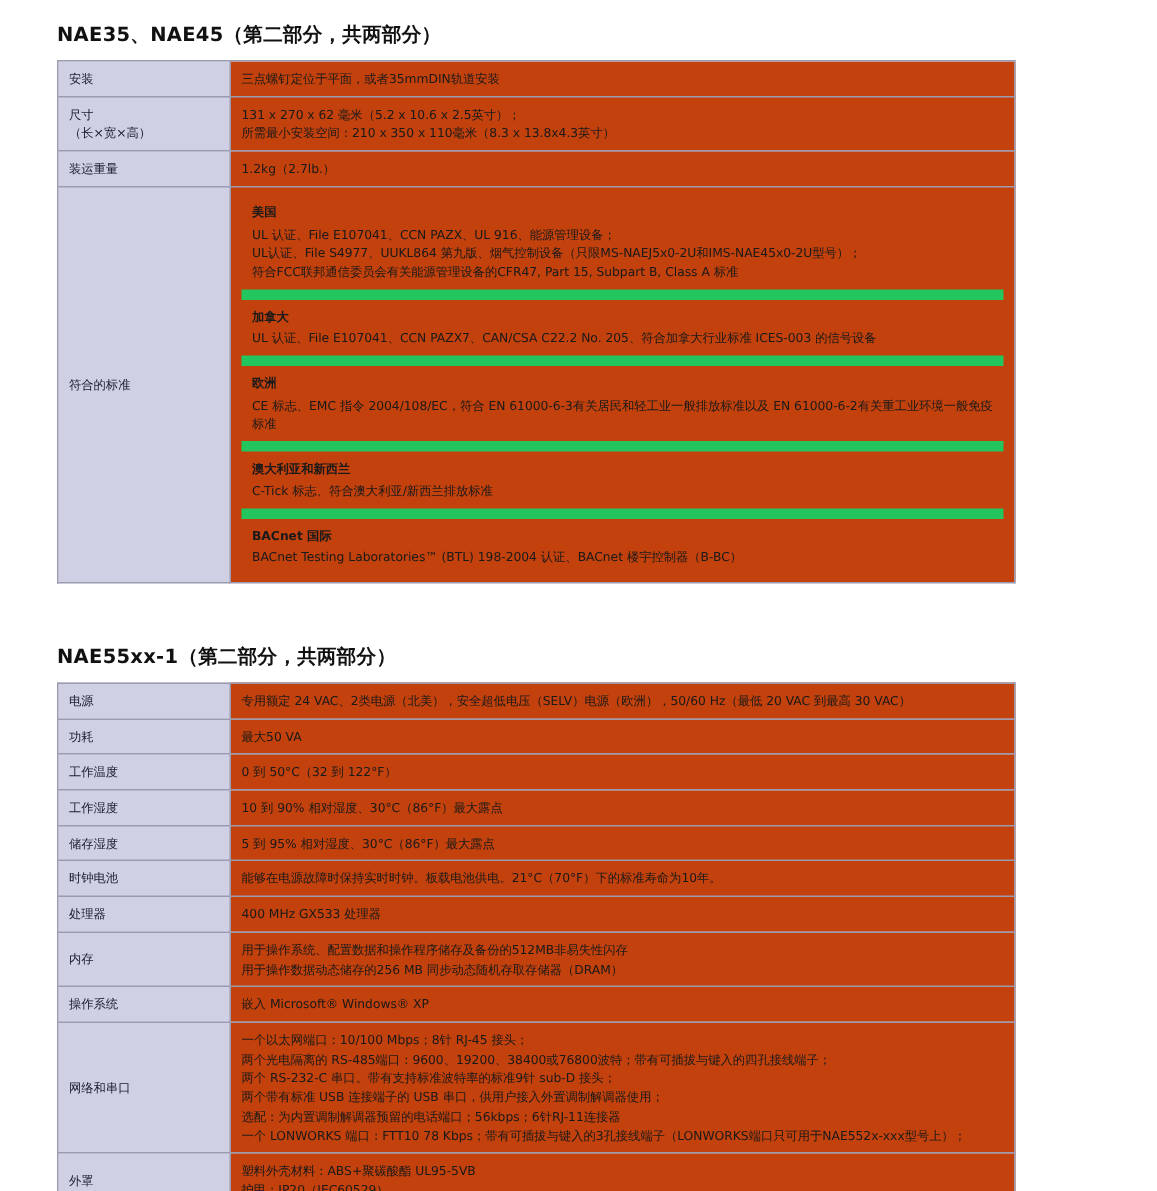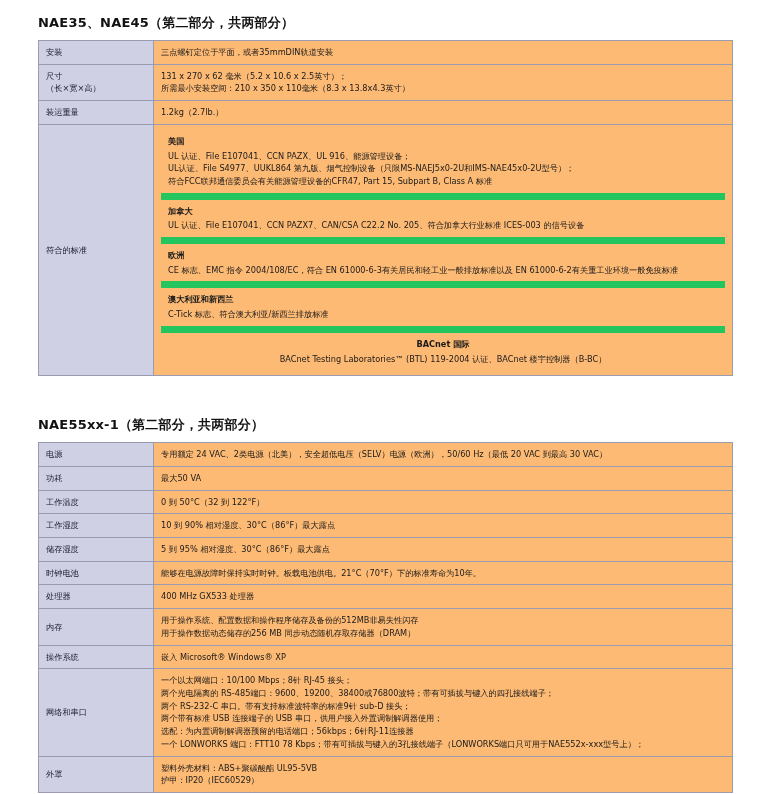--- a/index.html
+++ b/index.html
@@ -24,61 +24,60 @@
   }
   .section-title {
     font-size: 13px;
     font-weight: bold;
     color: #111;
     margin: 14px 0 8px 0;
     letter-spacing: 0.2px;
   }
   table.spec {
     border-collapse: collapse;
-    width: 695px;
+    width: 639px;
     table-layout: fixed;
     border: 1px solid #9a9ab0;
   }
   table.spec td {
     border: 1px solid #9a9ab0;
     padding: 5px 7px;
     vertical-align: middle;
     line-height: 1.55;
     font-size: 8.2px;
   }
   td.label {
     width: 100px;
     background: #cfd0e4;
     color: #1a1a2e;
     vertical-align: middle;
   }
   td.label.top {
     vertical-align: middle;
   }
   td.value {
-    background: #fdba74;
+    background: #c2410c;
   }
   .subrow {
     padding: 0;
   }
   table.inner {
     border-collapse: collapse;
     width: 100%;
     table-layout: fixed;
   }
   table.inner td {
     border: none;
     border-bottom: 7px solid #22c55e;
     padding: 5px 7px;
     font-size: 8.2px;
     line-height: 1.55;
   }
   table.inner tr:last-child td {
     border-bottom: none;
-    text-align: center;
   }
   .sub-title {
     font-weight: bold;
     margin-bottom: 2px;
     display: block;
   }
   .line {
     display: block;
   }
   .gap {
@@ -143,21 +142,21 @@
             </tr>
             <tr>
               <td>
                 <span class="sub-title">澳大利亚和新西兰</span>
                 <span class="line">C-Tick 标志、符合澳大利亚/新西兰排放标准</span>
               </td>
             </tr>
             <tr>
               <td>
                 <span class="sub-title">BACnet 国际</span>
-                <span class="line">BACnet Testing Laboratories™ (BTL) 119-2004 认证、BACnet 楼宇控制器（B-BC）</span>
+                <span class="line">BACnet Testing Laboratories™ (BTL) 198-2004 认证、BACnet 楼宇控制器（B-BC）</span>
               </td>
             </tr>
           </tbody>
               </table>
         </td>
       </tr>
     </tbody>
       </table>
   </div>
 

